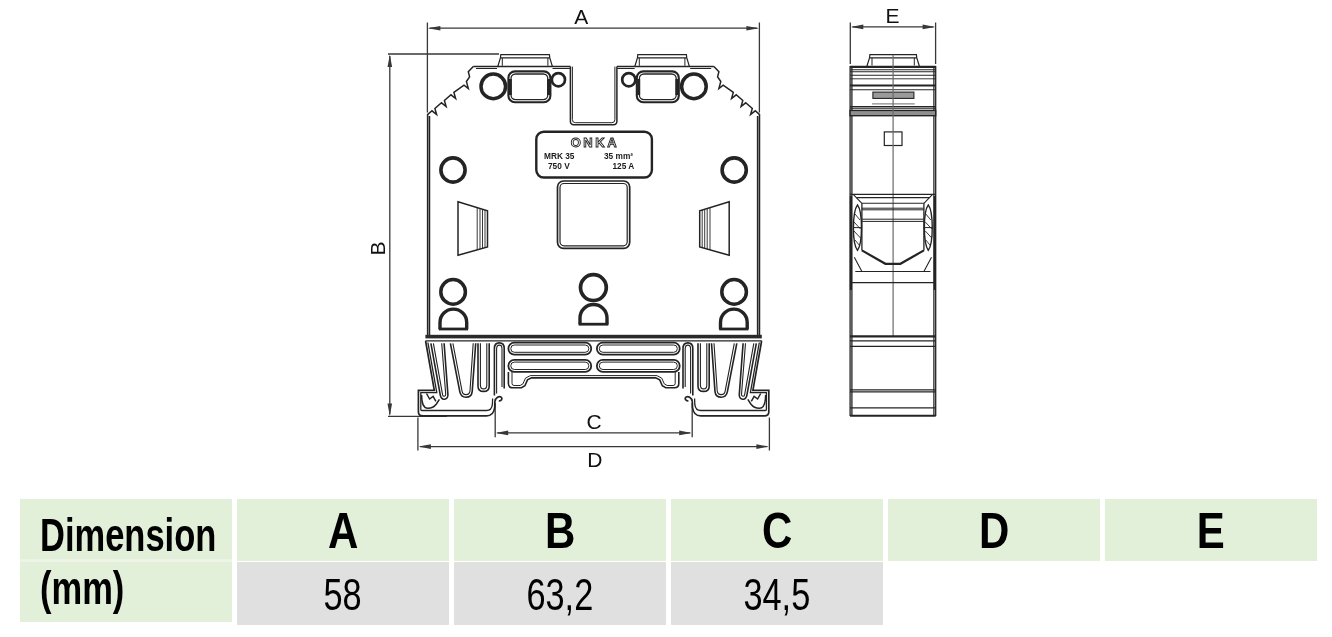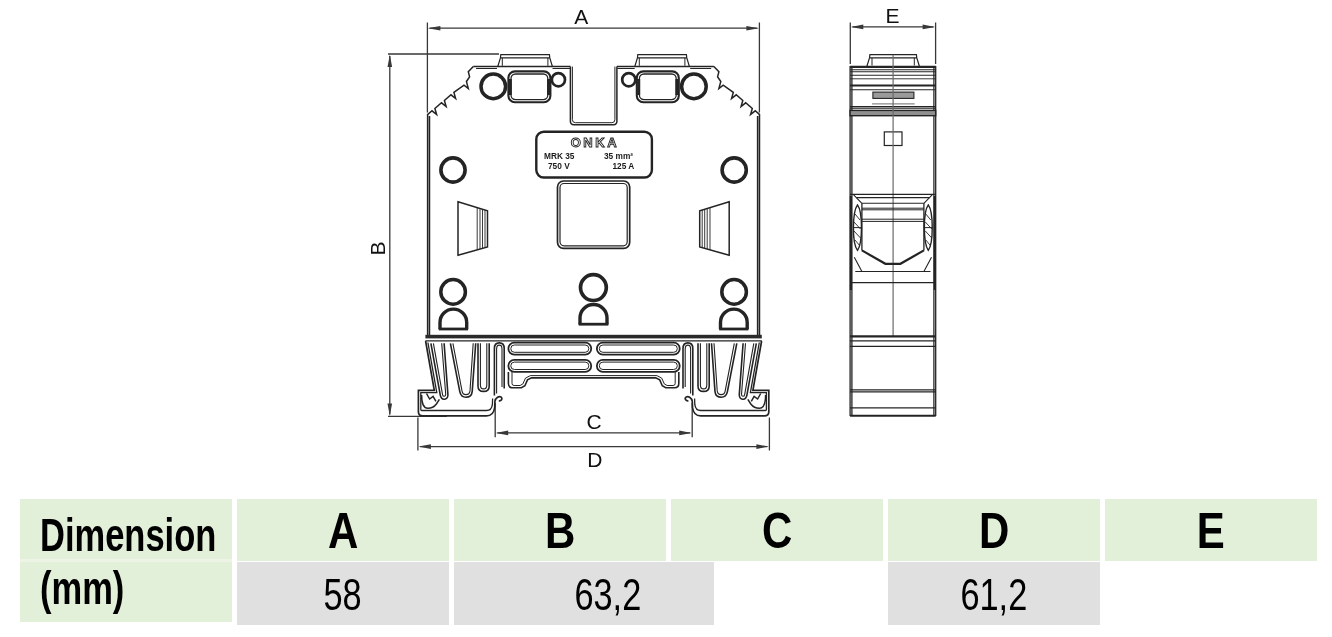--- a/index.html
+++ b/index.html
@@ -238,19 +238,19 @@
 <div class="cell g hdr" style="left:887.5px;top:499px;width:212.6px;height:59.5px;">
       <span>D</span>
     </div>
 <div class="cell g hdr" style="left:1104.5px;top:499px;width:212.6px;height:59.5px;">
       <span>E</span>
     </div>
 
 <div class="cell gr val" style="left:236.5px;top:561.5px;width:212.6px;height:60px;">
       <span>58</span>
     </div>
-<div class="cell gr val" style="left:453.5px;top:561.5px;width:212.6px;height:60px;padding-left:48px;">
+<div class="cell gr val" style="left:453.5px;top:561.5px;width:212.6px;height:60px;">
       <span>63,2</span>
     </div>
-<div class="cell gr val" style="left:887.5px;top:561.5px;width:212.6px;height:60px;">
-      <span>61,2</span>
+<div class="cell gr val" style="left:670.5px;top:561.5px;width:212.6px;height:60px;">
+      <span>34,5</span>
     </div>
 </div>
 
 </body></html>

